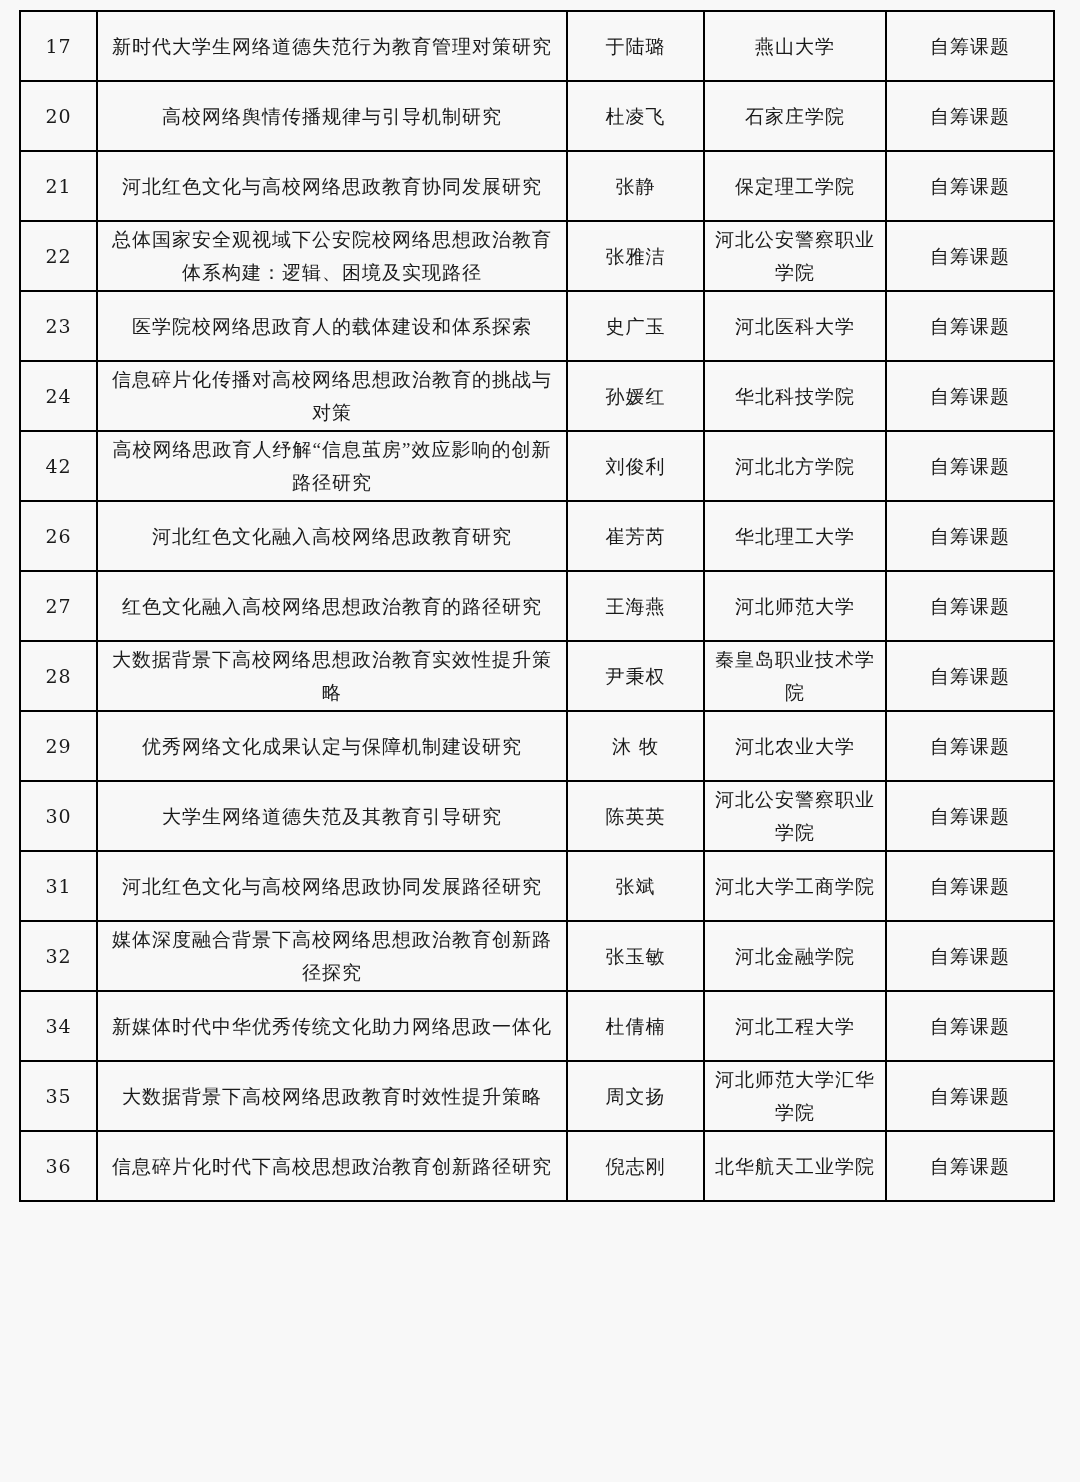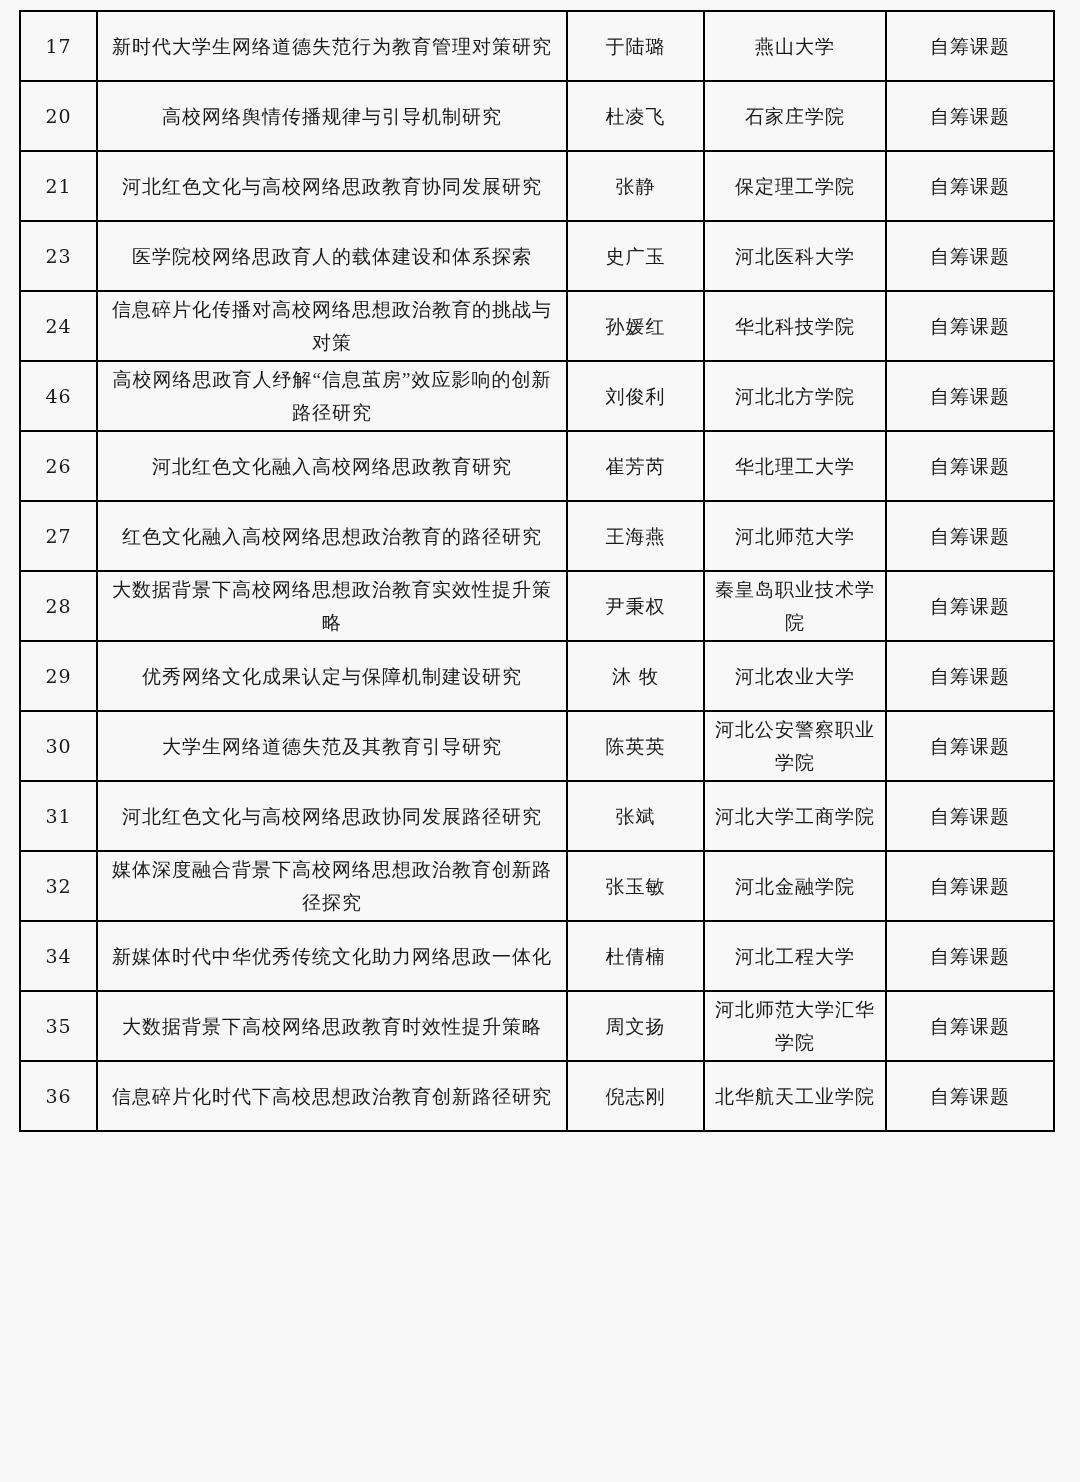--- a/index.html
+++ b/index.html
@@ -75,39 +75,46 @@
   </tr>
 
   <tr>
     <td class="no">21</td>
     <td class="title">河北红色文化与高校网络思政教育协同发展研究</td>
     <td class="leader">张静</td>
     <td class="org">保定理工学院</td>
     <td class="type">自筹课题</td>
   </tr>
 
+  <tr>
+    <td class="no">22</td>
+    <td class="title">总体国家安全观视域下公安院校网络思想政治教育体系构建：逻辑、困境及实现路径</td>
+    <td class="leader">张雅洁</td>
+    <td class="org">河北公安警察职业学院</td>
+    <td class="type">自筹课题</td>
+  </tr>
 
   <tr>
     <td class="no">23</td>
     <td class="title">医学院校网络思政育人的载体建设和体系探索</td>
     <td class="leader">史广玉</td>
     <td class="org">河北医科大学</td>
     <td class="type">自筹课题</td>
   </tr>
 
   <tr>
     <td class="no">24</td>
     <td class="title">信息碎片化传播对高校网络思想政治教育的挑战与对策</td>
     <td class="leader">孙媛红</td>
     <td class="org">华北科技学院</td>
     <td class="type">自筹课题</td>
   </tr>
 
   <tr>
-    <td class="no">46</td>
+    <td class="no">42</td>
     <td class="title">高校网络思政育人纾解“信息茧房”效应影响的创新路径研究</td>
     <td class="leader">刘俊利</td>
     <td class="org">河北北方学院</td>
     <td class="type">自筹课题</td>
   </tr>
 
   <tr>
     <td class="no">26</td>
     <td class="title">河北红色文化融入高校网络思政教育研究</td>
     <td class="leader">崔芳芮</td>

